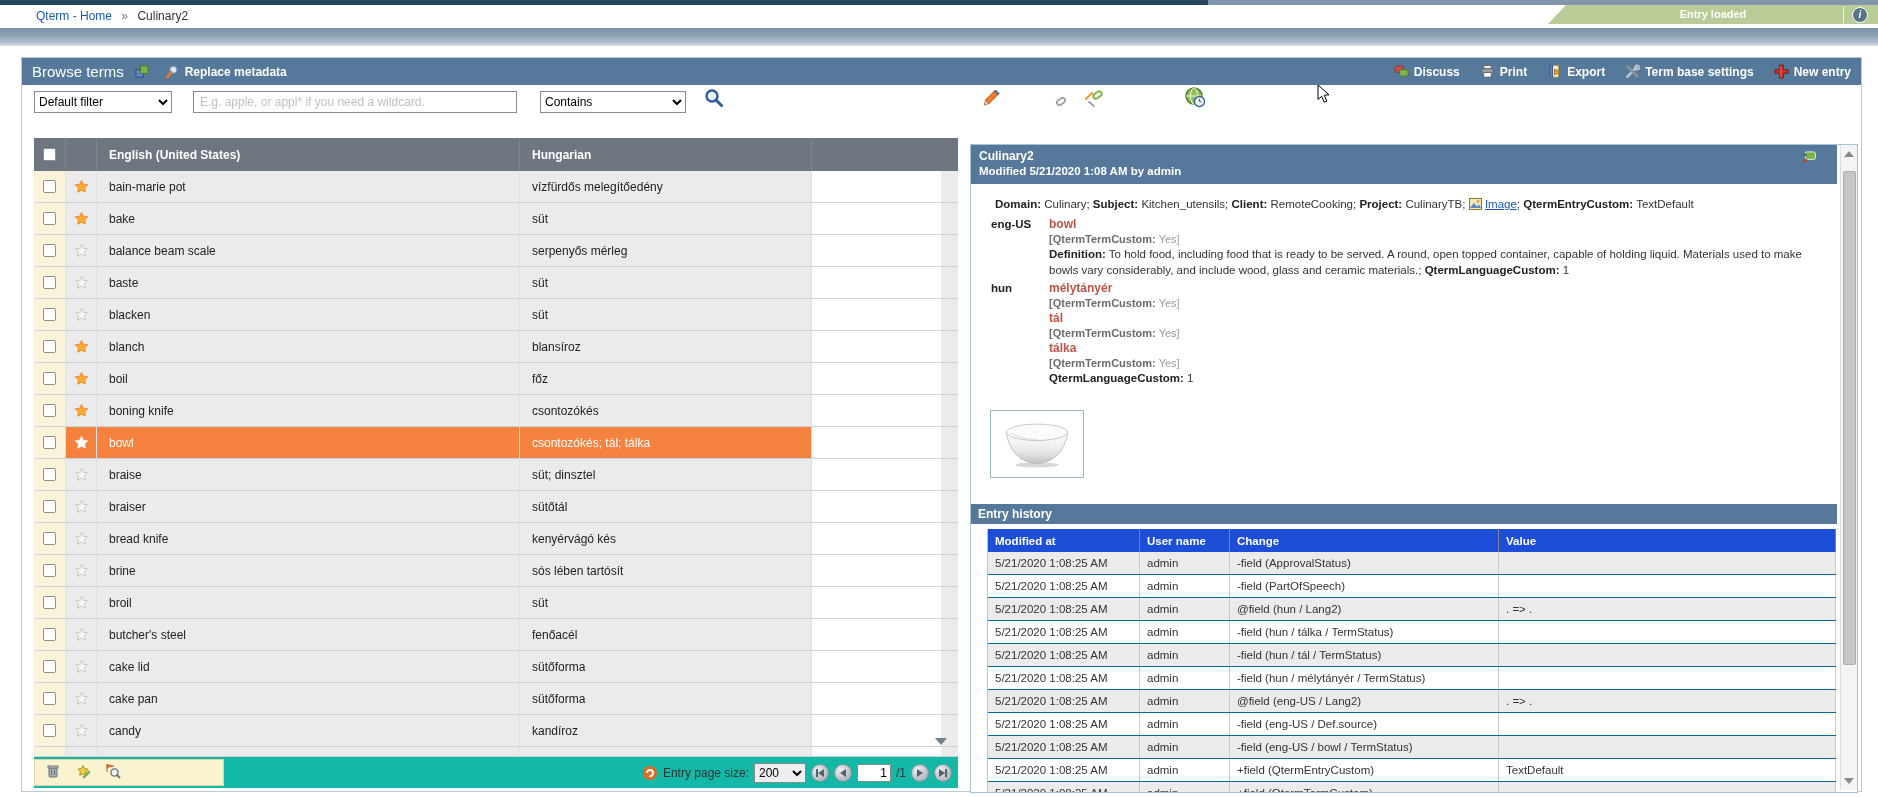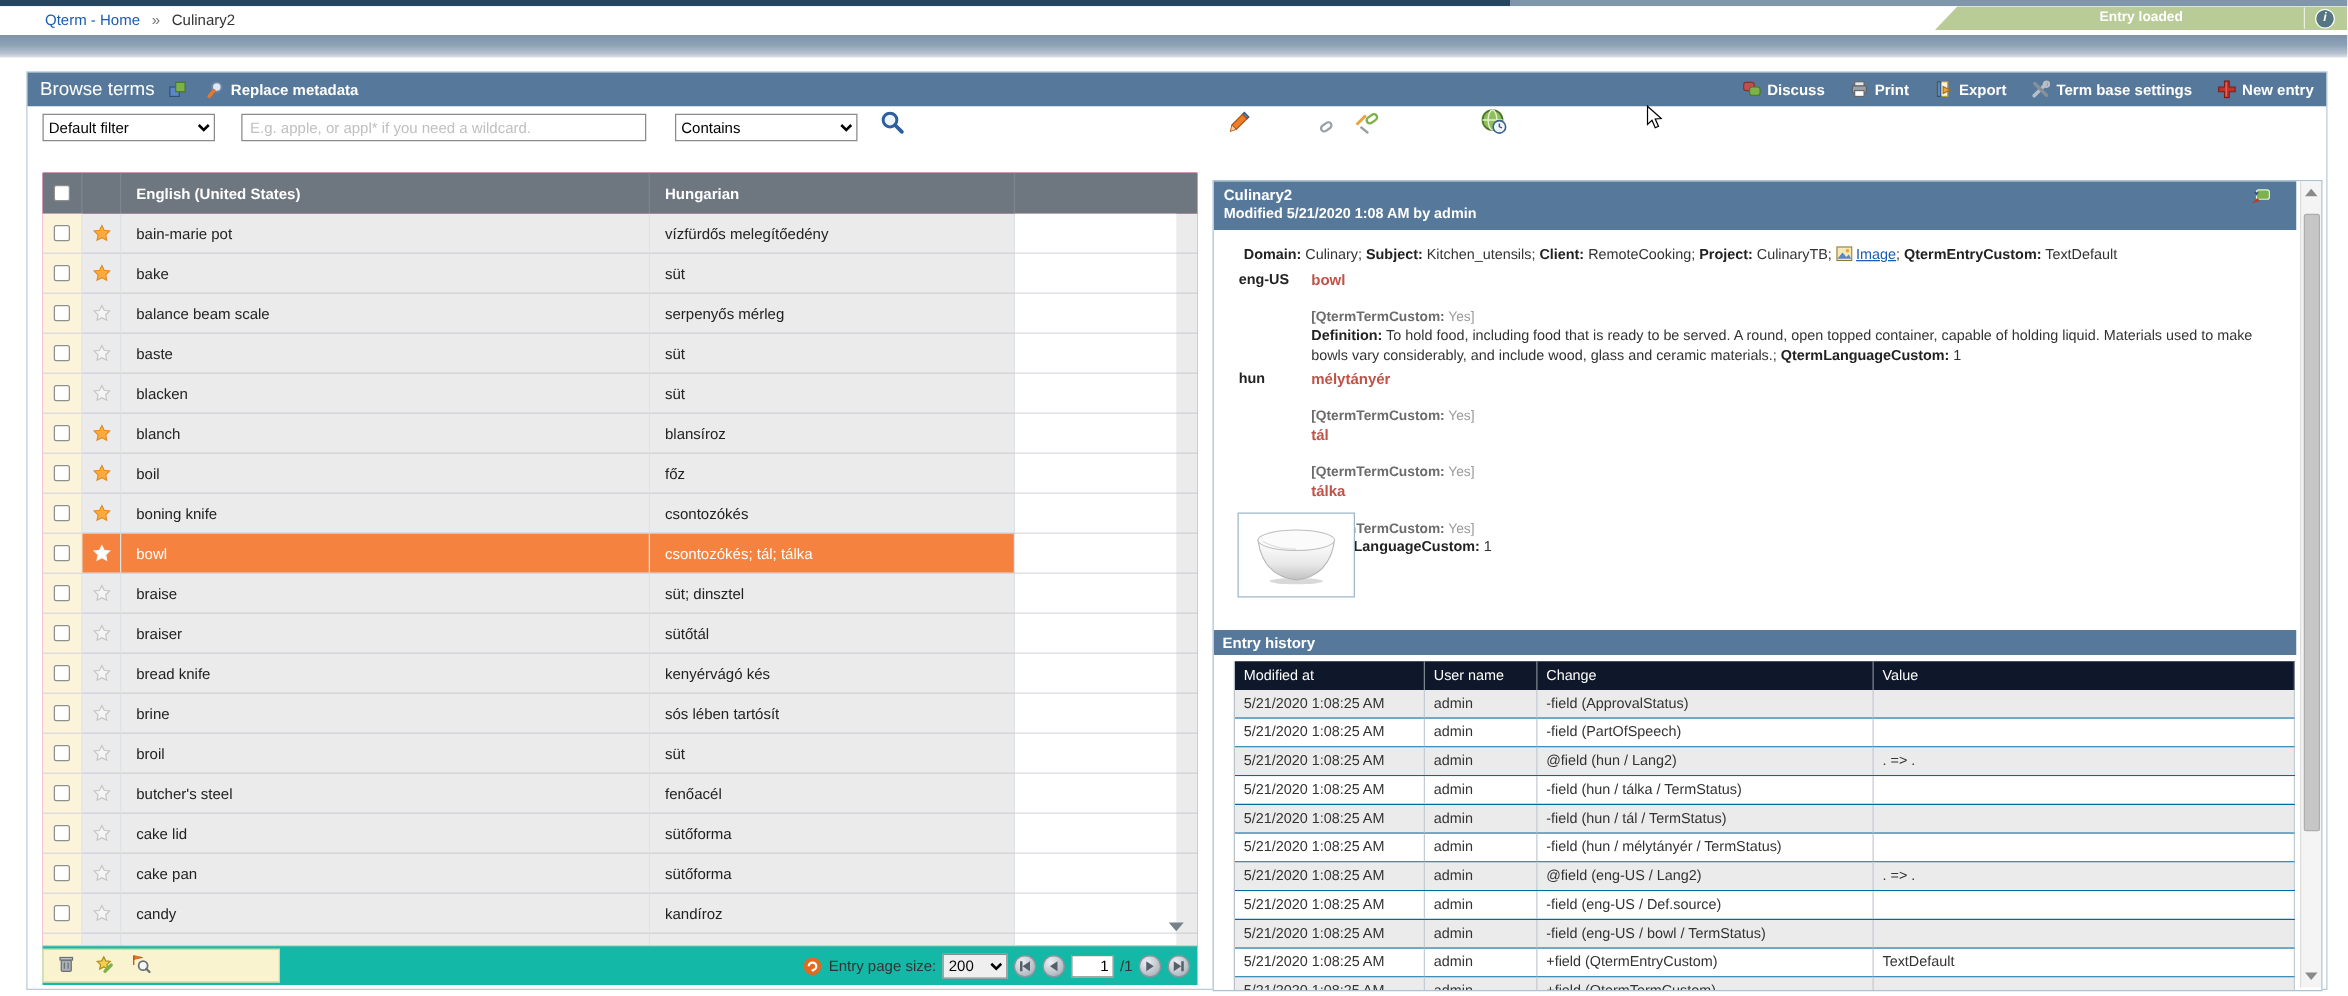--- a/index.html
+++ b/index.html
@@ -87,31 +87,31 @@
   #entry-header .t1{font-weight:bold;font-size:12px;line-height:15px;}
   #entry-header .t2{font-weight:bold;font-size:11.5px;line-height:15px;}
   #entry-meta{position:absolute;left:24px;top:52px;width:845px;font-size:11.5px;line-height:15px;white-space:nowrap;}
   .b{font-weight:bold;color:#222;}
   .meta-link{color:#1a5bb5;text-decoration:underline;cursor:pointer;}
   #lang-section{position:absolute;left:20px;top:72px;width:820px;}
   .lang-block{display:flex;margin-bottom:3px;}
   .lang-code{width:58px;font-weight:bold;font-size:11.5px;color:#222;line-height:15px;}
   .lang-body{flex:1;}
   .term-name{font-weight:bold;font-size:12px;color:#bf5348;line-height:15px;}
-  .term-meta{font-size:11px;line-height:15px;margin-top:15px;}
+  .term-meta{font-size:11px;line-height:15px;}
   .term-meta .ml{font-weight:bold;color:#6b6b6b;}
   .term-meta .mv{color:#9a9a9a;}
   .def-line{font-size:11.5px;line-height:15.5px;color:#333;width:762px;}
   .lang-custom{font-size:11.5px;line-height:15px;}
   #image-thumb{position:absolute;left:19px;top:265px;width:92px;height:66px;border:1px solid #9db7c9;
       background:#fff;display:flex;align-items:center;justify-content:center;}
   #history-bar{position:absolute;left:0;top:359px;width:866px;height:20px;background:#56799b;color:#fff;
       font-weight:bold;font-size:12px;line-height:20px;padding-left:7px;box-sizing:border-box;}
   #history-table{position:absolute;left:16px;top:384px;width:848px;border-left:1px solid #b9c3cb;}
-  .hhead{display:flex;height:23px;background:#0f172a;color:#fff;font-weight:normal;font-size:11.5px;}
+  .hhead{display:flex;height:23px;background:#1d4ed8;color:#fff;font-weight:bold;font-size:11.5px;}
   .hhead .hc{display:flex;align-items:center;padding-left:7px;box-sizing:border-box;border-right:1px solid #7d858e;}
   .hrow{display:flex;height:23px;box-sizing:border-box;border-bottom:1px solid #0369a1;font-size:11.5px;background:#fff;}
   .hrow:nth-child(odd){background:#ebebeb;}
   .hrow .hcell{display:flex;align-items:center;padding-left:7px;box-sizing:border-box;border-right:1px solid #c3ccd3;
       white-space:nowrap;overflow:hidden;}
   .hw0{width:152px;} .hw1{width:90px;} .hw2{width:269px;} .hw3{width:337px;}
   
   #entry-scrollbar{position:absolute;right:0;top:0;width:17px;height:645px;background:#f4f4f4;border-left:1px solid #ddd;box-sizing:border-box;}
   .sb-arrow{position:absolute;left:3px;width:0;height:0;border-left:5px solid transparent;border-right:5px solid transparent;}
   .sb-up{top:6px;border-bottom:6px solid #8a8a8a;}

